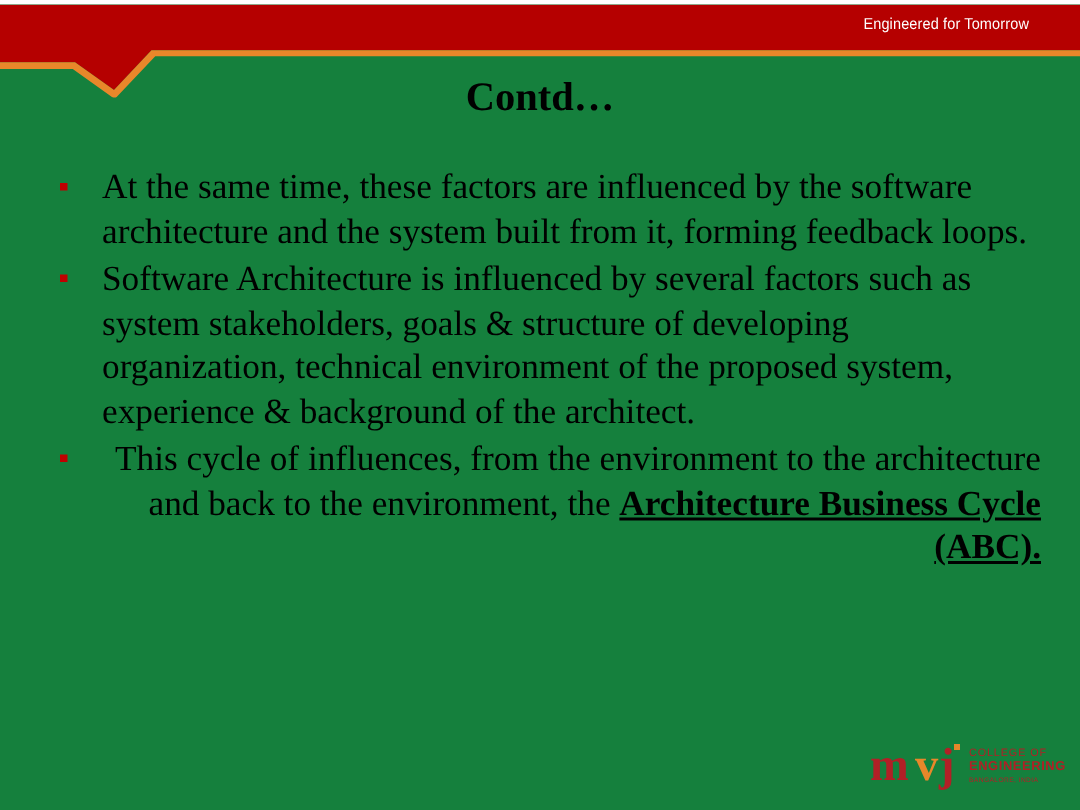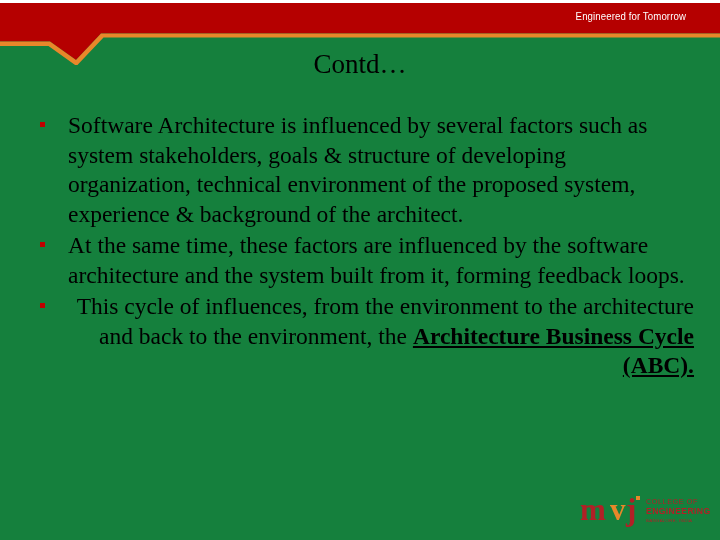--- a/index.html
+++ b/index.html
@@ -57,21 +57,21 @@
   .slide-title {
     position: absolute;
     left: 0;
     top: 45px;
     width: 720px;
     text-align: center;
     color: #000000;
     font-family: "Liberation Serif", "DejaVu Serif", serif;
     font-size: 27px;
     line-height: 32px;
-    font-weight: normal;
+    font-weight: bold;
     margin: 0;
   }
 
   
   .body-area {
     position: absolute;
     left: 22px;
     top: 108px;
     width: 672px;
   }
@@ -132,26 +132,26 @@
     <div class="tagline">Engineered for Tomorrow</div>
   </div>
 
   <h1 class="slide-title">Contd…</h1>
 
   <div class="body-area">
     <ul class="bullets">
 
       <li style="color: rgb(0, 0, 0);">
         <span class="bullet-marker" style="background: rgb(192, 0, 0);"></span>
-        <span class="bullet-text"><span>Software Architecture is influenced by several factors such as system stakeholders, goals &amp; structure of developing organization, technical environment of the proposed system, experience &amp; background of the architect.</span></span>
+        <span class="bullet-text"><span>At the same time, these factors are influenced by the software architecture and the system built from it, forming feedback loops.</span></span>
       </li>
 
       <li style="color: rgb(0, 0, 0);">
         <span class="bullet-marker" style="background: rgb(192, 0, 0);"></span>
-        <span class="bullet-text"><span>At the same time, these factors are influenced by the software architecture and the system built from it, forming feedback loops.</span></span>
+        <span class="bullet-text"><span>Software Architecture is influenced by several factors such as system stakeholders, goals &amp; structure of developing organization, technical environment of the proposed system, experience &amp; background of the architect.</span></span>
       </li>
 
       <li style="color: rgb(0, 0, 0); text-align: right;">
         <span class="bullet-marker" style="background: rgb(192, 0, 0);"></span>
         <span class="bullet-text"><span>This cycle of influences, from the environment to the architecture and back to the environment, the </span><span class="u-bold-underline">Architecture Business Cycle (ABC).</span></span>
       </li>
 
     </ul>
   </div>
 

